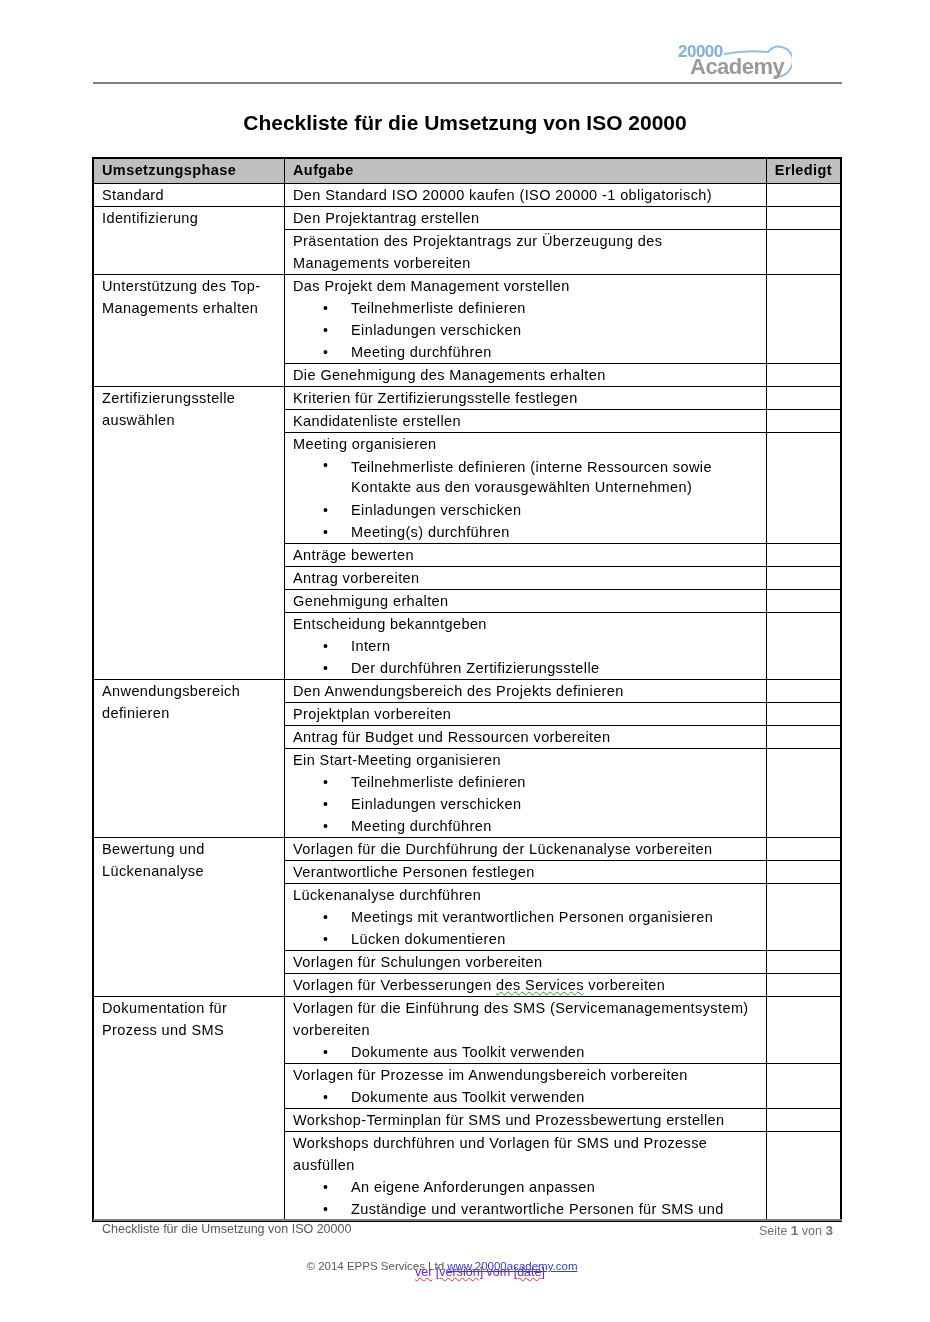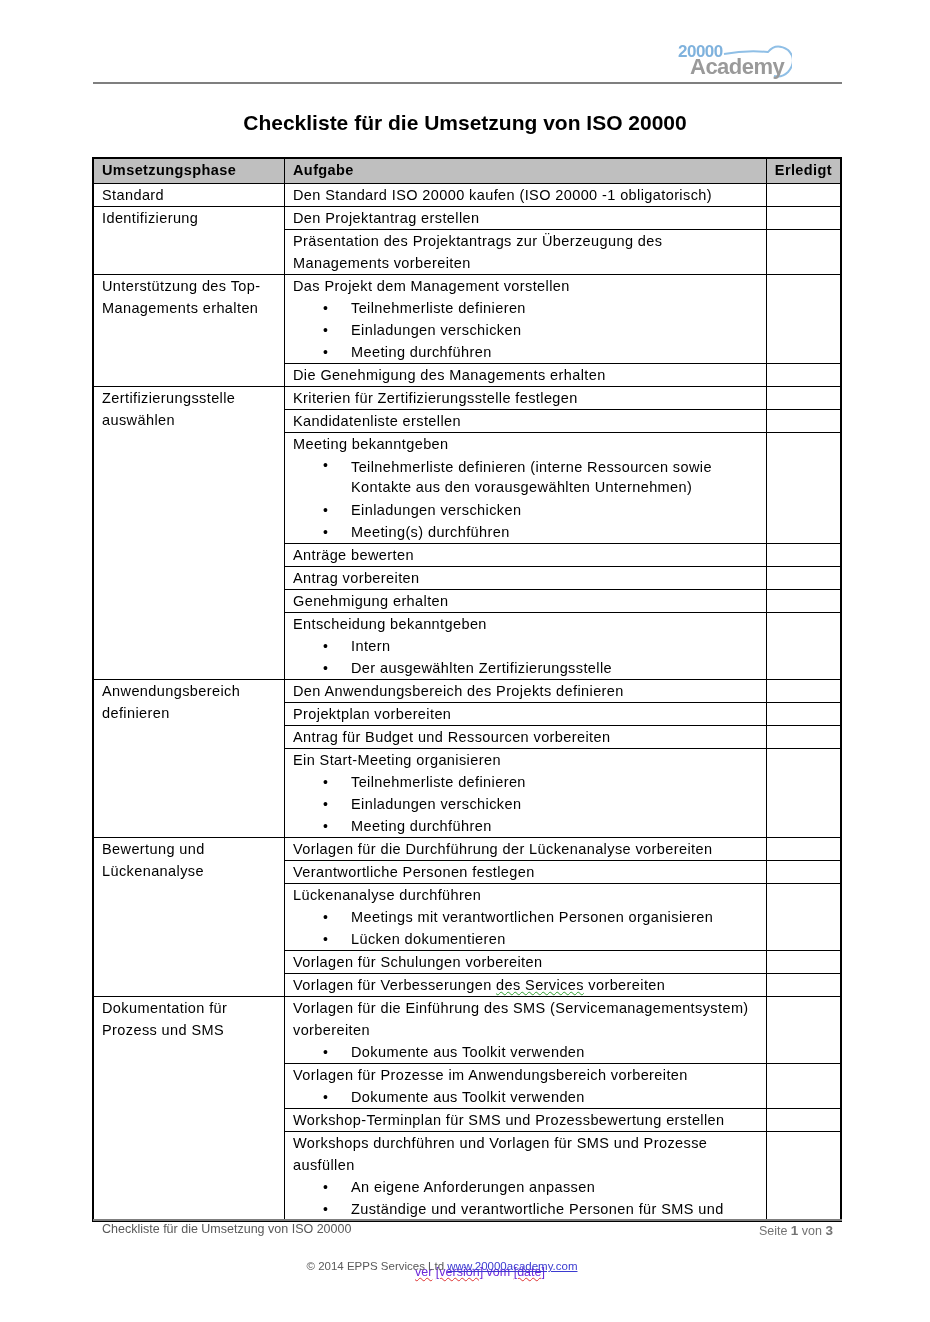--- a/index.html
+++ b/index.html
@@ -90,21 +90,21 @@
       <td rowspan="7">Zertifizierungsstelle auswählen</td>
       <td>Kriterien für Zertifizierungsstelle festlegen</td>
       <td></td>
     </tr>
     <tr>
       <td>Kandidatenliste erstellen</td>
       <td></td>
     </tr>
     <tr>
       <td>
-        <div>Meeting bekanntgeben</div>
+        <div>Meeting organisieren</div>
         <ul class="b">
           <li style="line-height:20px;padding:2px 0 2px 0;">Teilnehmerliste definieren (interne Ressourcen sowie Kontakte aus den vorausgewählten Unternehmen)</li>
           <li>Einladungen verschicken</li>
           <li>Meeting(s) durchführen</li>
         </ul>
       </td>
       <td></td>
     </tr>
     <tr>
       <td>Anträge bewerten</td>
@@ -116,21 +116,21 @@
     </tr>
     <tr>
       <td>Genehmigung erhalten</td>
       <td></td>
     </tr>
     <tr>
       <td>
         <div>Entscheidung bekanntgeben</div>
         <ul class="b">
           <li>Intern</li>
-          <li>Der ausgewählten Zertifizierungsstelle</li>
+          <li>Der durchführen Zertifizierungsstelle</li>
         </ul>
       </td>
       <td></td>
     </tr>
 
     <tr>
       <td rowspan="4">Anwendungsbereich definieren</td>
       <td>Den Anwendungsbereich des Projekts definieren</td>
       <td></td>
     </tr>

